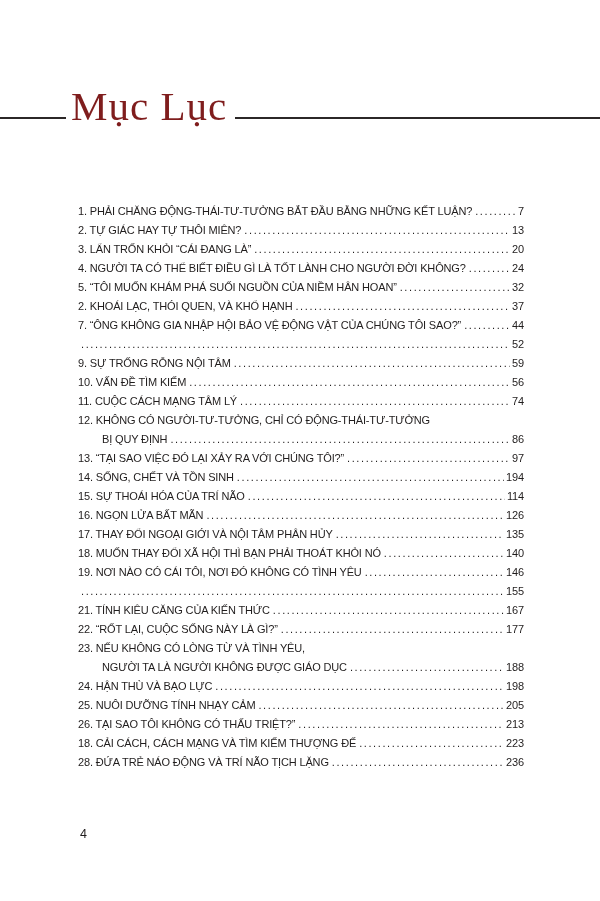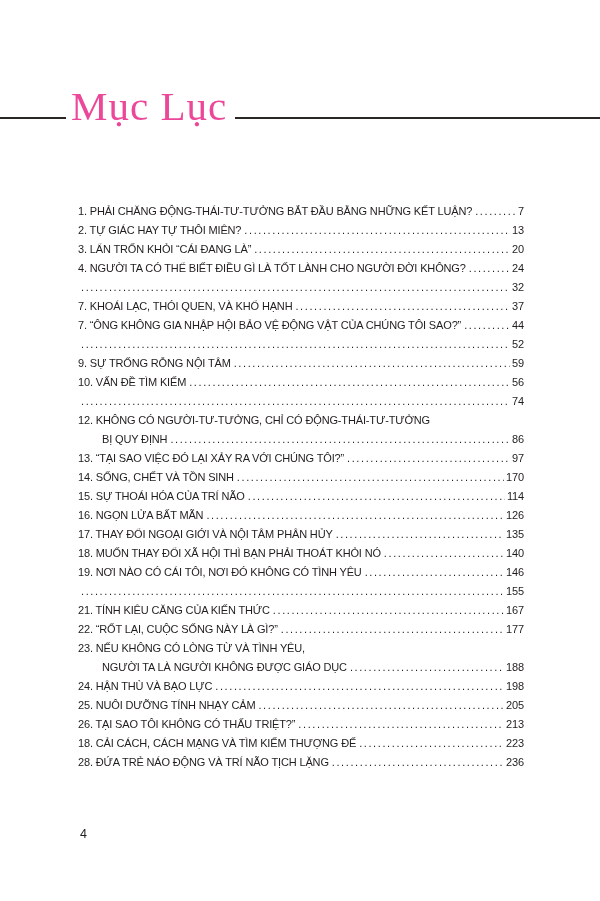--- a/index.html
+++ b/index.html
@@ -31,21 +31,21 @@
   }
   .rule-left  { width: 66px; flex: 0 0 auto; }
   .rule-right { flex: 1 1 auto; }
   .title {
     font-family: "Liberation Serif", "DejaVu Serif", serif;
     font-weight: 400;
     font-size: 41px;
     line-height: 1;
     margin: 0 8px 0 5px;
     letter-spacing: 1px;
-    color: #ec4899;
+    color: #7f1d1d;
     white-space: nowrap;
   }
   
   .toc {
     position: absolute;
     top: 202px;
     left: 78px;
     right: 76px;
     font-size: 11px;
     line-height: 19px;
@@ -125,29 +125,30 @@
     <div class="toc-line main-line">
       <span class="label label2">4. NGƯỜI TA CÓ THỂ BIẾT ĐIỀU GÌ LÀ TỐT LÀNH CHO NGƯỜI ĐỜI KHÔNG?</span>
       <span class="dots">........................................................................................................................................................................................................</span>
       <span class="page">24</span>
     </div>
   </div>
 
   <div class="entry">
 
     <div class="toc-line main-line">
+      <span class="label label2">5. “TÔI MUỐN KHÁM PHÁ SUỐI NGUỒN CỦA NIỀM HÂN HOAN”</span>
       <span class="dots">........................................................................................................................................................................................................</span>
       <span class="page">32</span>
     </div>
   </div>
 
   <div class="entry">
 
     <div class="toc-line main-line">
-      <span class="label label2">7. KHOÁI LẠC, THÓI QUEN, VÀ KHỔ HẠNH</span>
+      <span class="label label2">2. KHOÁI LẠC, THÓI QUEN, VÀ KHỔ HẠNH</span>
       <span class="dots">........................................................................................................................................................................................................</span>
       <span class="page">37</span>
     </div>
   </div>
 
   <div class="entry">
 
     <div class="toc-line main-line">
       <span class="label label2">7. “ÔNG KHÔNG GIA NHẬP HỘI BẢO VỆ ĐỘNG VẬT CỦA CHÚNG TÔI SAO?”</span>
       <span class="dots">........................................................................................................................................................................................................</span>
@@ -177,20 +178,21 @@
     <div class="toc-line main-line">
       <span class="label label2">10. VẤN ĐỀ TÌM KIẾM</span>
       <span class="dots">........................................................................................................................................................................................................</span>
       <span class="page">56</span>
     </div>
   </div>
 
   <div class="entry">
 
     <div class="toc-line main-line">
+      <span class="label label2">11. CUỘC CÁCH MẠNG TÂM LÝ</span>
       <span class="dots">........................................................................................................................................................................................................</span>
       <span class="page">74</span>
     </div>
   </div>
 
   <div class="entry">
     <div class="toc-line first-line">
       <span class="label">12. KHÔNG CÓ NGƯỜI-TƯ-TƯỞNG, CHỈ CÓ ĐỘNG-THÁI-TƯ-TƯỞNG</span>
     </div>
     <div class="toc-line main-line">
@@ -207,21 +209,21 @@
       <span class="dots">........................................................................................................................................................................................................</span>
       <span class="page">97</span>
     </div>
   </div>
 
   <div class="entry">
 
     <div class="toc-line main-line">
       <span class="label label2">14. SỐNG, CHẾT VÀ TỒN SINH</span>
       <span class="dots">........................................................................................................................................................................................................</span>
-      <span class="page">170</span>
+      <span class="page">194</span>
     </div>
   </div>
 
   <div class="entry">
 
     <div class="toc-line main-line">
       <span class="label label2">15. SỰ THOÁI HÓA CỦA TRÍ NÃO</span>
       <span class="dots">........................................................................................................................................................................................................</span>
       <span class="page">114</span>
     </div>

